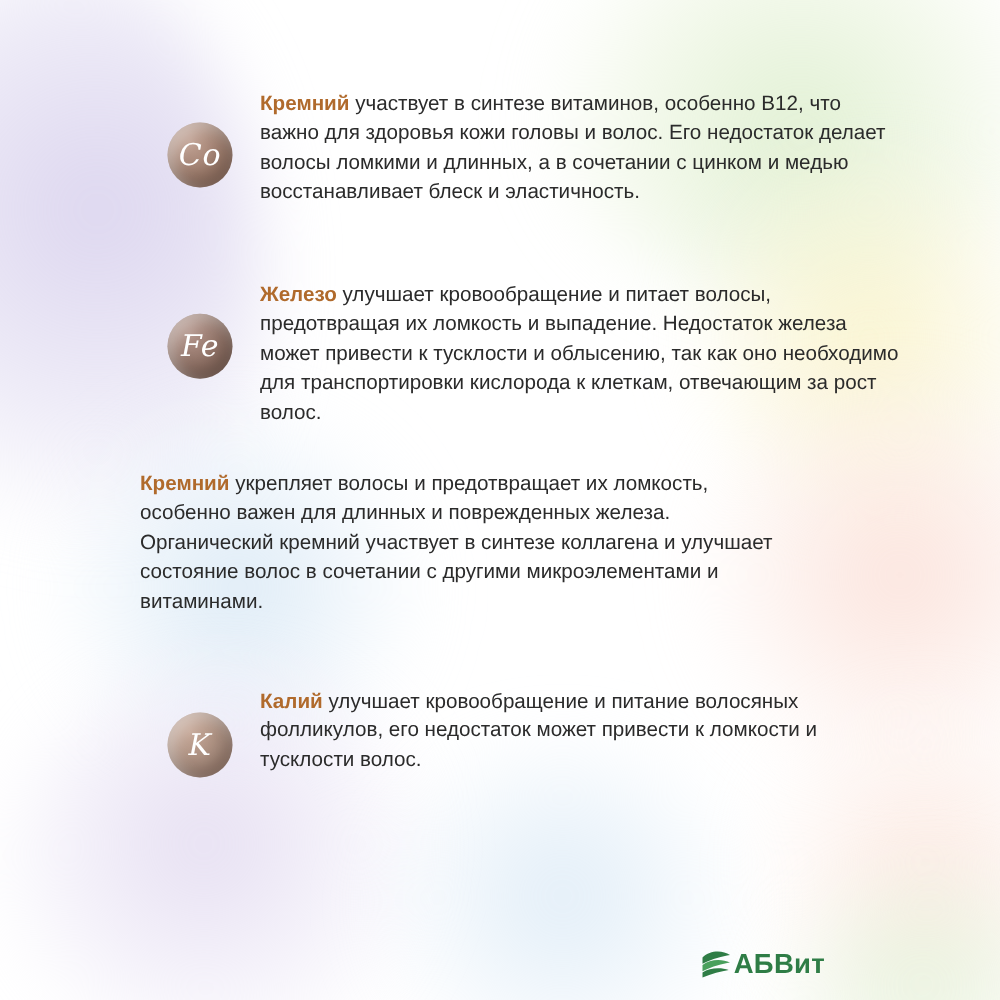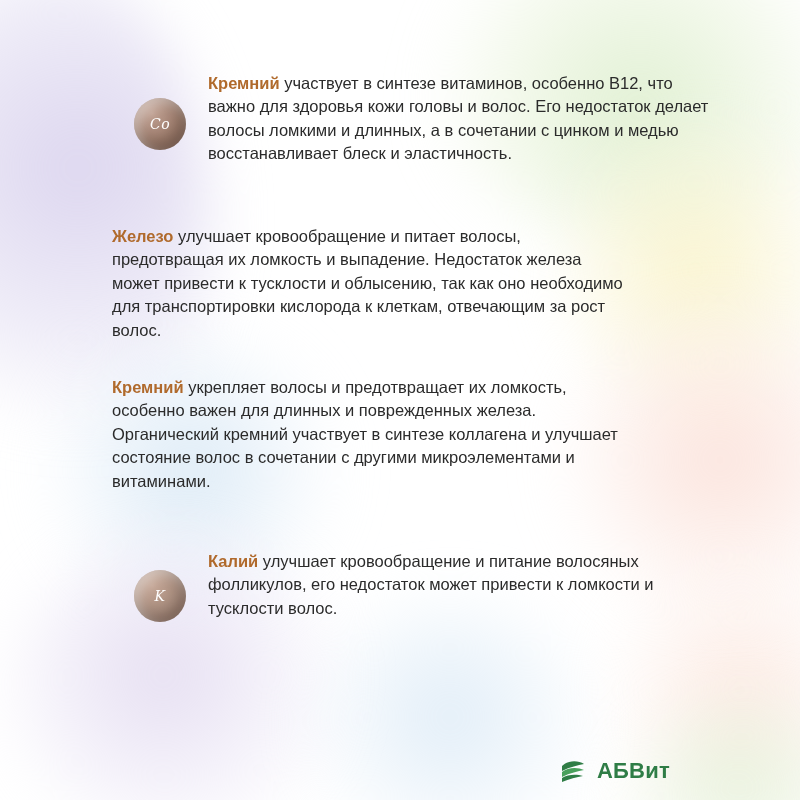--- a/index.html
+++ b/index.html
@@ -94,21 +94,21 @@
   .bubble {
     width: 52px;
     height: 52px;
     border-radius: 50%;
     display: flex;
     align-items: center;
     justify-content: center;
     color: #ffffff;
     font-family: "DejaVu Serif", serif;
     font-style: italic;
-    font-size: 14px;
+    font-size: 24px;
     letter-spacing: 0.5px;
     box-shadow: inset -6px -7px 14px rgba(0,0,0,0.18), inset 5px 5px 12px rgba(255,255,255,0.45);
   }
   .text-block {
     font-size: 16.5px;
     line-height: 1.42;
     color: #2b2b2b;
     max-width: 512px;
   }
   .element-name {
@@ -123,21 +123,21 @@
   .entry-3 .bubble-wrap { margin-top: 44px; }
   .entry-4 { left: 112px; top: 550px; }
   .entry-4 .bubble-wrap { margin-top: 20px; }
 
   .footer-logo {
     position: absolute;
     left: 560px;
     top: 758px;
     display: flex;
     align-items: center;
-    gap: 11px;
+    gap: 1px;
   }
   .logo-mark {
     width: 26px;
     height: 26px;
     display: block;
   }
   .logo-text {
     font-family: "Liberation Sans", sans-serif;
     font-weight: bold;
     font-size: 22px;
@@ -167,20 +167,25 @@
         <div class="bubble" style="background: radial-gradient(circle at 35% 30%, #c0a193 0%, #9b7a6a 55%, #7d5d4f 100%);">
           <span>Co</span>
         </div>
       </div>
       <div class="text-block">
         <span class="element-name">Кремний</span><span> участвует в синтезе витаминов, особенно B12, что важно для здоровья кожи головы и волос. Его недостаток делает волосы ломкими и длинных, а в сочетании с цинком и медью восстанавливает блеск и эластичность.</span>
       </div>
     </div>
 
     <div class="entry entry-2">
+      <div class="bubble-wrap">
+        <div class="bubble" style="background: radial-gradient(circle at 35% 30%, #b2948a 0%, #8d6f63 55%, #6d5247 100%);">
+          <span>Fe</span>
+        </div>
+      </div>
       <div class="text-block">
         <span class="element-name">Железо</span><span> улучшает кровообращение и питает волосы, предотвращая их ломкость и выпадение. Недостаток железа может привести к тусклости и облысению, так как оно необходимо для транспортировки кислорода к клеткам, отвечающим за рост волос.</span>
       </div>
     </div>
 
     <div class="entry entry-3">
       <div class="text-block">
         <span class="element-name">Кремний</span><span> укрепляет волосы и предотвращает их ломкость, особенно важен для длинных и поврежденных железа. Органический кремний участвует в синтезе коллагена и улучшает состояние волос в сочетании с другими микроэлементами и витаминами.</span>
       </div>
     </div>

